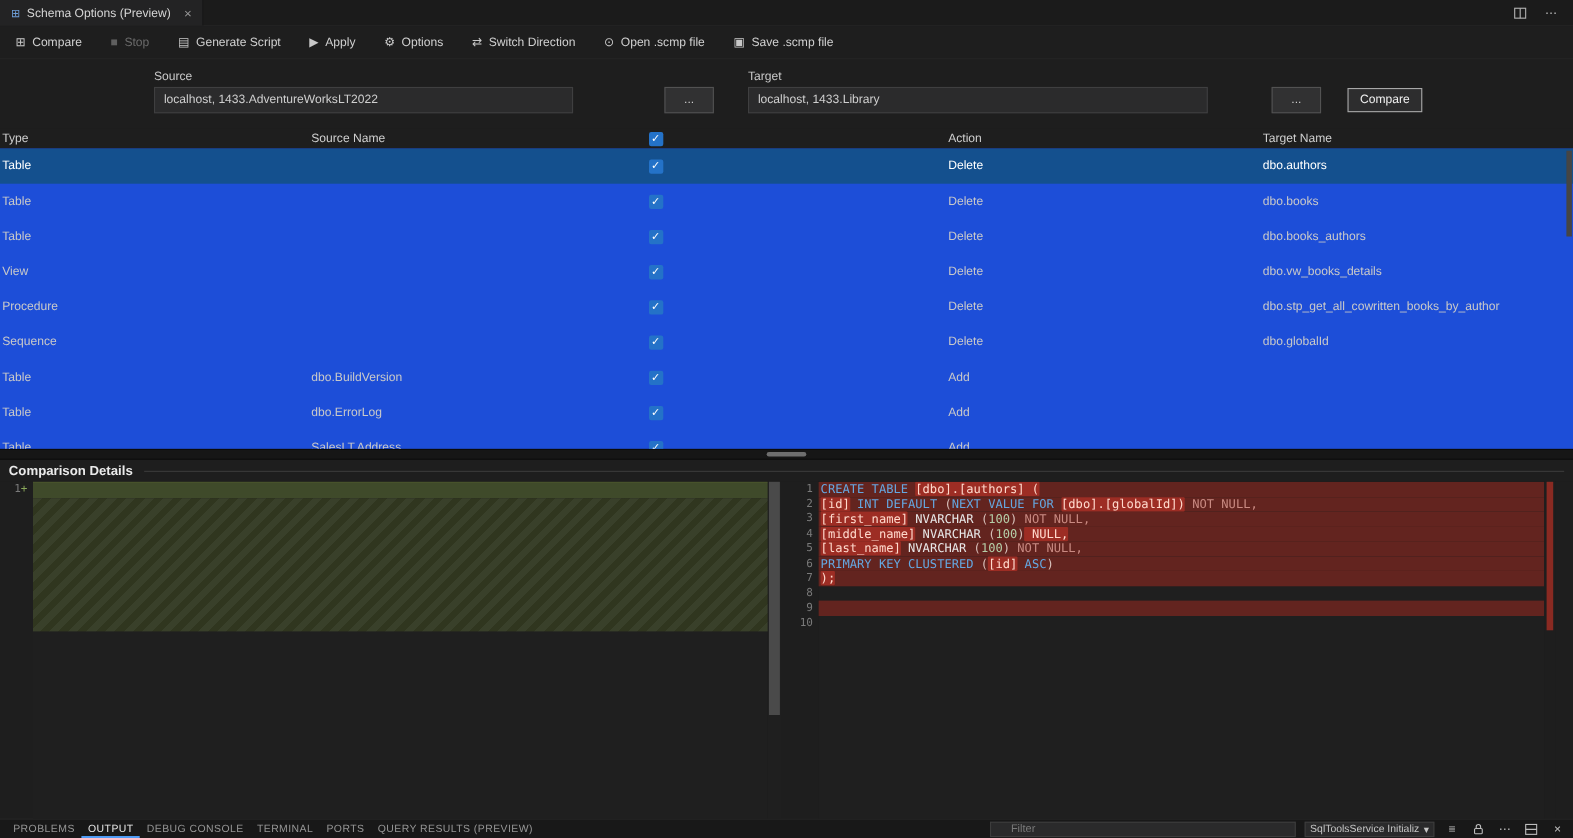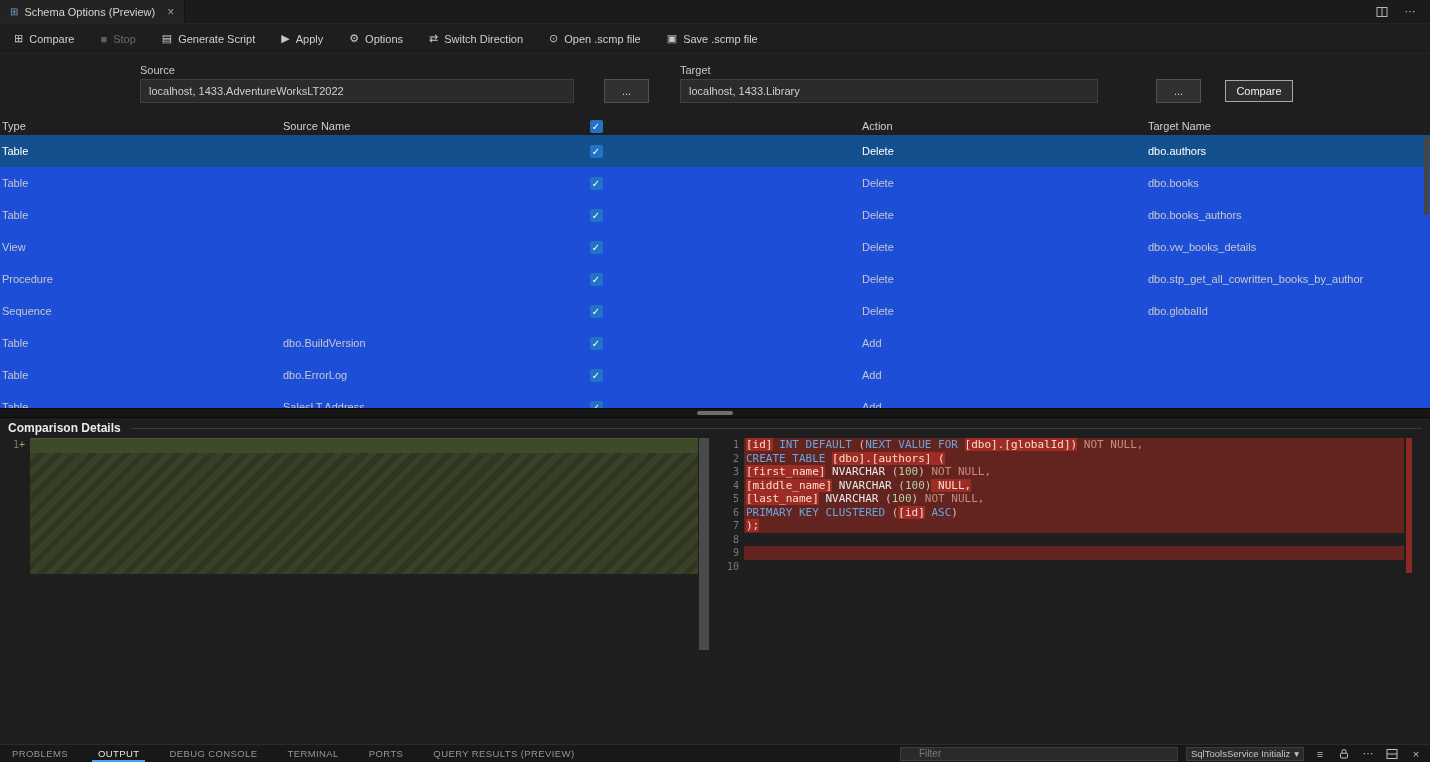--- a/index.html
+++ b/index.html
@@ -148,21 +148,21 @@
       </div>
       <div class="tbtn">
         <span class="tbi">▣</span>
         <span>Save .scmp file</span>
       </div>
     </div>
 </div>
 
 <div class="connect">
   <div class="clabel" style="left:140px">Source</div>
-  <input class="cinput" style="left: 140px; width: 434px;" value="localhost, 1433.AdventureWorksLT2022">
+  <input class="cinput" style="left: 140px; width: 381px;" value="localhost, 1433.AdventureWorksLT2022">
   <button class="cbrowse" style="left:604px">...</button>
 
   <div class="clabel" style="left:680px">Target</div>
   <input class="cinput" style="left: 680px; width: 418px;" value="localhost, 1433.Library">
   <button class="cbrowse" style="left:1156px">...</button>
 
   <button class="cmpbtn">Compare</button>
 </div>
 
 <div class="grid-header">
@@ -279,38 +279,38 @@
       <div class="gl">3</div>
       <div class="gl">4</div>
       <div class="gl">5</div>
       <div class="gl">6</div>
       <div class="gl">7</div>
       <div class="gl">8</div>
       <div class="gl">9</div>
       <div class="gl">10</div>
     </div>
   <div class="dr-pane">
+      <div class="cl removed"><span class="tk-k">CREATE TABLE </span><span class="tk-h">[dbo].[authors] (</span></div>
       <div class="cl removed"><span class="tk-h">[id]</span><span class="tk-p"> </span><span class="tk-k">INT DEFAULT </span><span class="tk-p">(</span><span class="tk-k">NEXT VALUE FOR </span><span class="tk-h">[dbo].[globalId])</span><span class="tk-d"> NOT NULL,</span></div>
-      <div class="cl removed"><span class="tk-k">CREATE TABLE </span><span class="tk-h">[dbo].[authors] (</span></div>
       <div class="cl removed"><span class="tk-h">[first_name]</span><span class="tk-p"> </span><span class="tk-w">NVARCHAR</span><span class="tk-p"> (</span><span class="tk-n">100</span><span class="tk-p">)</span><span class="tk-d"> NOT NULL,</span></div>
       <div class="cl removed"><span class="tk-h">[middle_name]</span><span class="tk-p"> </span><span class="tk-w">NVARCHAR</span><span class="tk-p"> (</span><span class="tk-n">100</span><span class="tk-p">)</span><span class="tk-h"> NULL,</span></div>
       <div class="cl removed"><span class="tk-h">[last_name]</span><span class="tk-p"> </span><span class="tk-w">NVARCHAR</span><span class="tk-p"> (</span><span class="tk-n">100</span><span class="tk-p">)</span><span class="tk-d"> NOT NULL,</span></div>
       <div class="cl removed"><span class="tk-k">PRIMARY KEY CLUSTERED </span><span class="tk-p">(</span><span class="tk-h">[id]</span><span class="tk-p"> </span><span class="tk-k">ASC</span><span class="tk-p">)</span></div>
       <div class="cl removed"><span class="tk-h">);</span></div>
       <div class="cl"></div>
       <div class="cl removed"></div>
     </div>
   <div class="ruler">
       <div class="mark"></div>
     </div>
   <div class="rspace"></div>
 </div>
 
 <div class="panel">
-  <div style="display:flex;align-items:center;gap:18px">
+  <div style="display:flex;align-items:center;gap:0">
       <div class="ptab">PROBLEMS</div>
       <div class="ptab active">OUTPUT</div>
       <div class="ptab">DEBUG CONSOLE</div>
       <div class="ptab">TERMINAL</div>
       <div class="ptab">PORTS</div>
       <div class="ptab">QUERY RESULTS (PREVIEW)</div>
     </div>
   <input class="pfilter" placeholder="Filter" style="">
   <div class="pselect">
     <span style="overflow:hidden;text-overflow:ellipsis">SqlToolsService Initializ</span>

